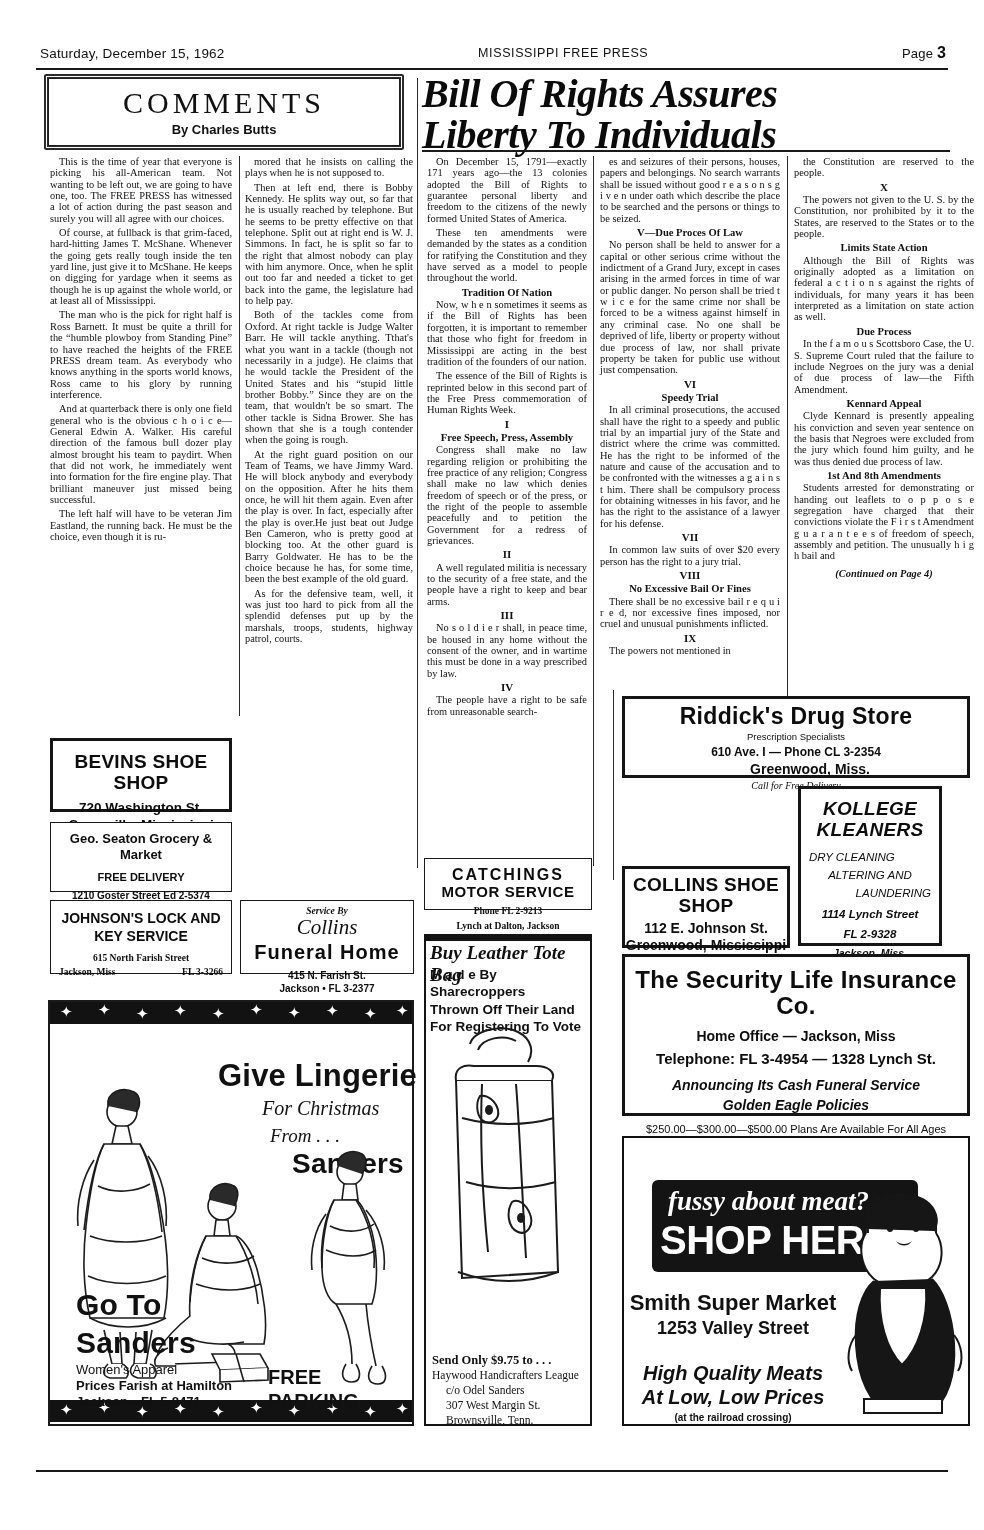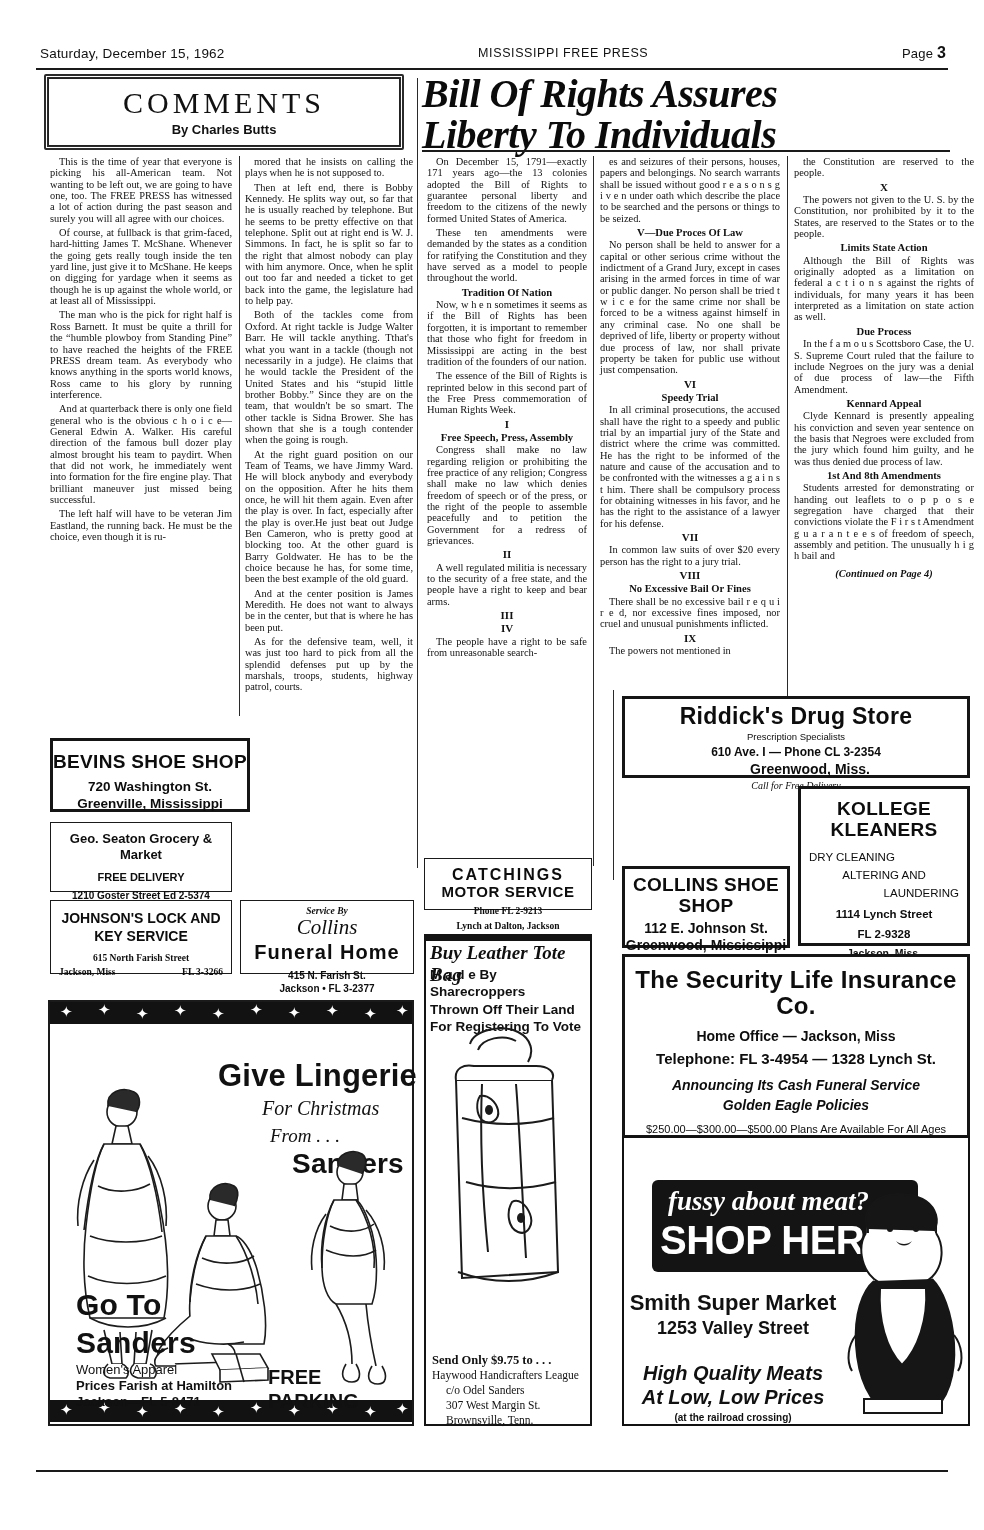--- a/index.html
+++ b/index.html
@@ -168,35 +168,35 @@
       <p>Of course, at fullback is that grim-faced, hard-hitting James T. McShane. Whenever the going gets really tough inside the ten yard line, just give it to McShane. He keeps on digging for yardage when it seems as though he is up against the whole world, or at least all of Mississippi.</p>
       <p>The man who is the pick for right half is Ross Barnett. It must be quite a thrill for the “humble plowboy from Standing Pine” to have reached the heights of the FREE PRESS dream team. As everybody who knows anything in the sports world knows, Ross came to his glory by running interference.</p>
       <p>And at quarterback there is only one field general who is the obvious c h o i c e—General Edwin A. Walker. His careful direction of the famous bull dozer play almost brought his team to paydirt. When that did not work, he immediately went into formation for the fire engine play. That brilliant maneuver just missed being successful.</p>
       <p>The left half will have to be veteran Jim Eastland, the running back. He must be the choice, even though it is ru-</p>
     </div>
   <div class="col" id="col2" style="left:245px;top:156px;width:168px;height:700px;">
       <p>mored that he insists on calling the plays when he is not supposed to.</p>
       <p>Then at left end, there is Bobby Kennedy. He splits way out, so far that he is usually reached by telephone. But he seems to be pretty effective on that telephone. Split out at right end is W. J. Simmons. In fact, he is split so far to the right that almost nobody can play with him anymore. Once, when he split out too far and needed a ticket to get back into the game, the legislature had to help pay.</p>
       <p>Both of the tackles come from Oxford. At right tackle is Judge Walter Barr. He will tackle anything. Tthat's what you want in a tackle (though not necessarily in a judge). He claims that he would tackle the President of the United States and his “stupid little brother Bobby.” Since they are on the team, that wouldn't be so smart. The other tackle is Sidna Brower. She has shown that she is a tough contender when the going is rough.</p>
       <p>At the right guard position on our Team of Teams, we have Jimmy Ward. He will block anybody and everybody on the opposition. After he hits them once, he will hit them again. Even after the play is over. In fact, especially after the play is over.He just beat out Judge Ben Cameron, who is pretty good at blocking too. At the other guard is Barry Goldwater. He has to be the choice because he has, for some time, been the best example of the old guard.</p>
-      <p>And at the center position is James Meredith. He does not want to always be in the center, but that is where he has been put.</p>
       <p>As for the defensive team, well, it was just too hard to pick from all the splendid defenses put up by the marshals, troops, students, highway patrol, courts.</p>
     </div>
   <div class="col" id="col3" style="left:427px;top:156px;width:160px;height:700px;">
       <p>On December 15, 1791—exactly 171 years ago—the 13 colonies adopted the Bill of Rights to guarantee personal liberty and freedom to the citizens of the newly formed United States of America.</p>
       <p>These ten amendments were demanded by the states as a condition for ratifying the Constitution and they have served as a model to people throughout the world.</p>
       <h4>Tradition Of Nation</h4>
       <p>Now, w h e n sometimes it seems as if the Bill of Rights has been forgotten, it is important to remember that those who fight for freedom in Mississippi are acting in the best tradition of the founders of our nation.</p>
       <p>The essence of the Bill of Rights is reprinted below in this second part of the Free Press commemoration of Human Rights Week.</p>
       <p class="roman">I</p>
       <h4>Free Speech, Press, Assembly</h4>
       <p>Congress shall make no law regarding religion or prohibiting the free practice of any religion; Congress shall make no law which denies freedom of speech or of the press, or the right of the people to assemble peacefully and to petition the Government for a redress of grievances.</p>
       <p class="roman">II</p>
       <p>A well regulated militia is necessary to the security of a free state, and the people have a right to keep and bear arms.</p>
       <p class="roman">III</p>
+      <p>No s o l d i e r shall, in peace time, be housed in any home without the consent of the owner, and in wartime this must be done in a way prescribed by law.</p>
       <p class="roman">IV</p>
       <p>The people have a right to be safe from unreasonable search-</p>
     </div>
   <div class="col" id="col4" style="left:600px;top:156px;width:180px;height:710px;">
       <p>es and seizures of their persons, houses, papers and belongings. No search warrants shall be issued without good r e a s o n s  g i v e n under oath which describe the place to be searched and the persons or things to be seized.</p>
       <h4>V—Due Proces Of Law</h4>
       <p>No person shall be held to answer for a capital or other serious crime without the indictment of a Grand Jury, except in cases arising in the armed forces in time of war or public danger. No person shall be tried t w i c e for the same crime nor shall be forced to be a witness against himself in any criminal case. No one shall be deprived of life, liberty or property without due process of law, nor shall private property be taken for public use without just compensation.</p>
       <p class="roman">VI</p>
       <h4>Speedy Trial</h4>
       <p>In all criminal prosecutions, the accused shall have the right to a speedy and public trial by an impartial jury of the State and district where the crime was committed. He has the right to be informed of the nature and cause of the accusation and to be confronted with the witnesses a g a i n s t him. There shall be compulsory process for obtaining witnesses in his favor, and he has the right to the assistance of a lawyer for his defense.</p>
@@ -216,21 +216,21 @@
       <p>Although the Bill of Rights was originally adopted as a limitation on federal a c t i o n s against the rights of individuals, for many years it has been interpreted as a limitation on state action as well.</p>
       <h4>Due Process</h4>
       <p>In the f a m o u s Scottsboro Case, the U. S. Supreme Court ruled that the failure to include Negroes on the jury was a denial of due process of law—the Fifth Amendment.</p>
       <h4>Kennard Appeal</h4>
       <p>Clyde Kennard is presently appealing his conviction and seven year sentence on the basis that Negroes were excluded from the jury which found him guilty, and he was thus denied due process of law.</p>
       <h4>1st And 8th Amendments</h4>
       <p>Students arrested for demonstrating or handing out leaflets to o p p o s e segregation have charged that their convictions violate the F i r s t Amendment g u a r a n t e e s of freedom of speech, assembly and petition. The unusually h i g h bail and</p>
       <p style="text-align: center; font-style: italic; font-weight: bold; text-indent: 0px; margin-top: 6px;">(Continued on Page 4)</p>
     </div>
 
-  <div class="ad thick" style="left:50px;top:738px;width:200px;height:74px;">
+  <div class="ad thick" style="left:50px;top:738px;width:182px;height:74px;">
     <div class="big" style="margin-top:11px;">BEVINS SHOE SHOP</div>
     <div class="med" style="margin-top:6px;">720 Washington St.</div>
     <div class="med">Greenville, Mississippi</div>
   </div>
 
   <div class="ad" style="left:50px;top:822px;width:182px;height:70px;">
     <div class="med" style="margin-top:8px;font-size:13px;">Geo. Seaton Grocery &amp; Market</div>
     <div class="sm" style="margin-top:6px;">FREE DELIVERY</div>
     <div class="sm" style="margin-top:5px;font-size:10px;">1210 Goster Street     Ed 2-5374</div>
     <div class="sm" style="margin-top:3px;font-size:10px;">GREENVILLE, MISS.</div>
@@ -299,40 +299,40 @@
   </div>
 
   <div class="ad thick" style="left:622px;top:696px;width:348px;height:82px;">
     <div class="big" style="margin-top:5px;font-size:23px;">Riddick's Drug Store</div>
     <div class="xs" style="margin-top:2px;">Prescription Specialists</div>
     <div class="sm" style="margin-top:2px;font-size:12px;">610 Ave. I — Phone CL 3-2354</div>
     <div class="med" style="font-size:14px;padding-left:28px;">Greenwood, Miss.</div>
     <div class="serifline ital" style="margin-top:2px;font-size:10px;">Call for Free Delivery</div>
   </div>
 
-  <div class="ad thick" style="left:798px;top:786px;width:172px;height:160px;text-align:center;">
+  <div class="ad thick" style="left:798px;top:786px;width:144px;height:160px;text-align:center;font-style:italic;">
     <div class="big" style="margin-top:10px;font-size:19px;">KOLLEGE KLEANERS</div>
     <div style="text-align:left;padding-left:8px;margin-top:10px;font-size:11.5px;">DRY CLEANING</div>
     <div style="text-align:center;margin-top:6px;font-size:11.5px;">ALTERING AND</div>
     <div style="text-align:right;padding-right:8px;margin-top:6px;font-size:11.5px;">LAUNDERING</div>
     <div class="sm" style="margin-top:8px;font-size:11.5px;">1114 Lynch Street</div>
     <div class="sm" style="margin-top:5px;font-size:11.5px;">FL 2-9328</div>
     <div class="sm" style="margin-top:5px;font-size:10.5px;">Jackson, Miss.</div>
     <div class="sm" style="margin-top:5px;font-size:11px;">—ONE DAY SERVICE—</div>
   </div>
 
   <div class="ad thick" style="left:622px;top:866px;width:168px;height:82px;">
     <div class="big" style="margin-top:6px;font-size:19px;">COLLINS SHOE SHOP</div>
     <div class="med" style="margin-top:3px;font-size:14px;">112 E. Johnson St.</div>
     <div class="med" style="font-size:14px;">Greenwood, Mississippi</div>
     <div class="xs" style="margin-top:2px;">'We Sell New Shoes'</div>
     <div class="xs">"ALL WORK GUARANTEED"</div>
   </div>
 
-  <div class="ad thick" style="left:622px;top:954px;width:348px;height:184px;">
+  <div class="ad thick" style="left:622px;top:954px;width:348px;height:162px;">
     <div class="big" style="margin-top:10px;font-size:24px;">The Security Life Insurance Co.</div>
     <div class="med" style="margin-top:8px;font-size:14px;">Home Office — Jackson, Miss</div>
     <div class="med" style="margin-top:5px;font-size:15px;">Telephone: FL 3-4954 — 1328 Lynch St.</div>
     <div class="med ital" style="margin-top:8px;font-size:14px;">Announcing Its Cash Funeral Service</div>
     <div class="med ital" style="margin-top:2px;font-size:14px;">Golden Eagle Policies</div>
     <div class="sm" style="margin-top:8px;font-size:11px;font-weight:normal;">$250.00—$300.00—$500.00 Plans Are Available For All Ages</div>
     <div class="sm" style="margin-top:2px;font-size:11px;font-weight:normal;">1 To 55   On Either Whole Life Or 20 Payment Life.</div>
     <div class="med" style="margin-top:7px;font-size:14px;">DISTRICT OFFICE—125½ NORTH FARISH STREET</div>
     <div class="med" style="margin-top:3px;font-size:14px;">TELEPHONE FL 5-3577 — JACKSON, MISS.</div>
   </div>

